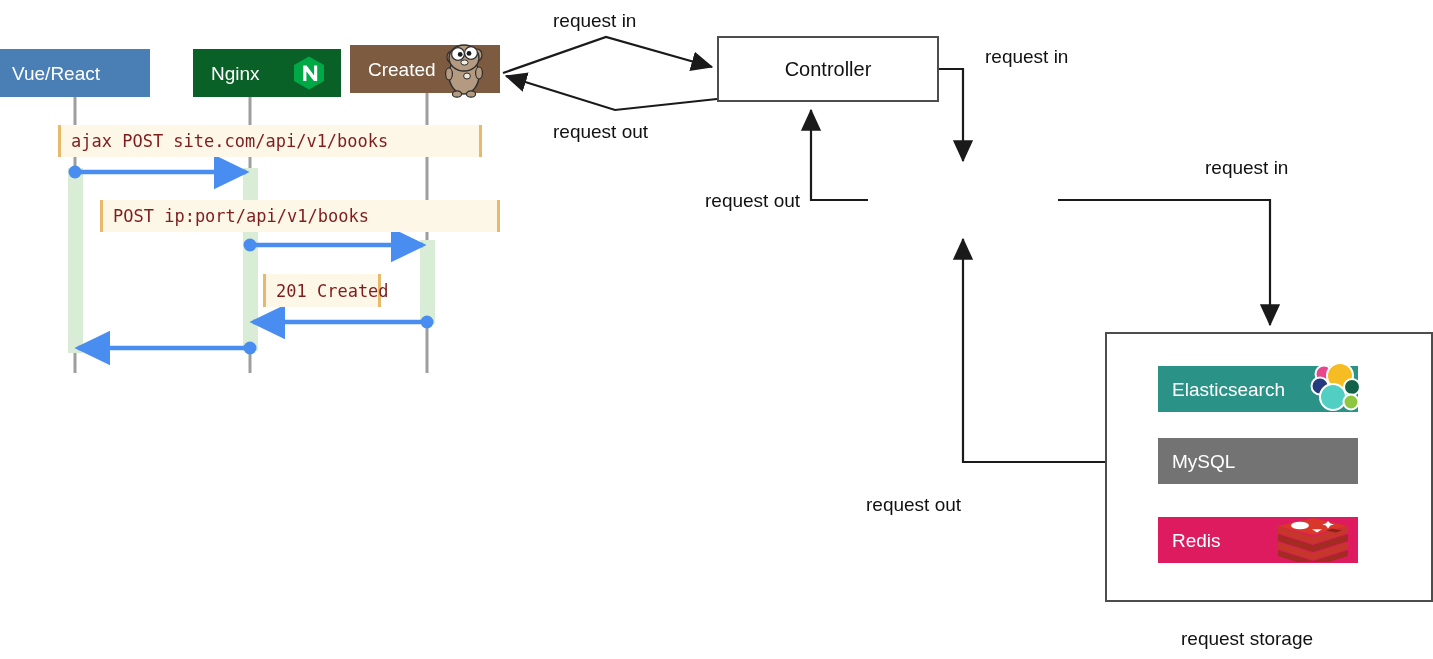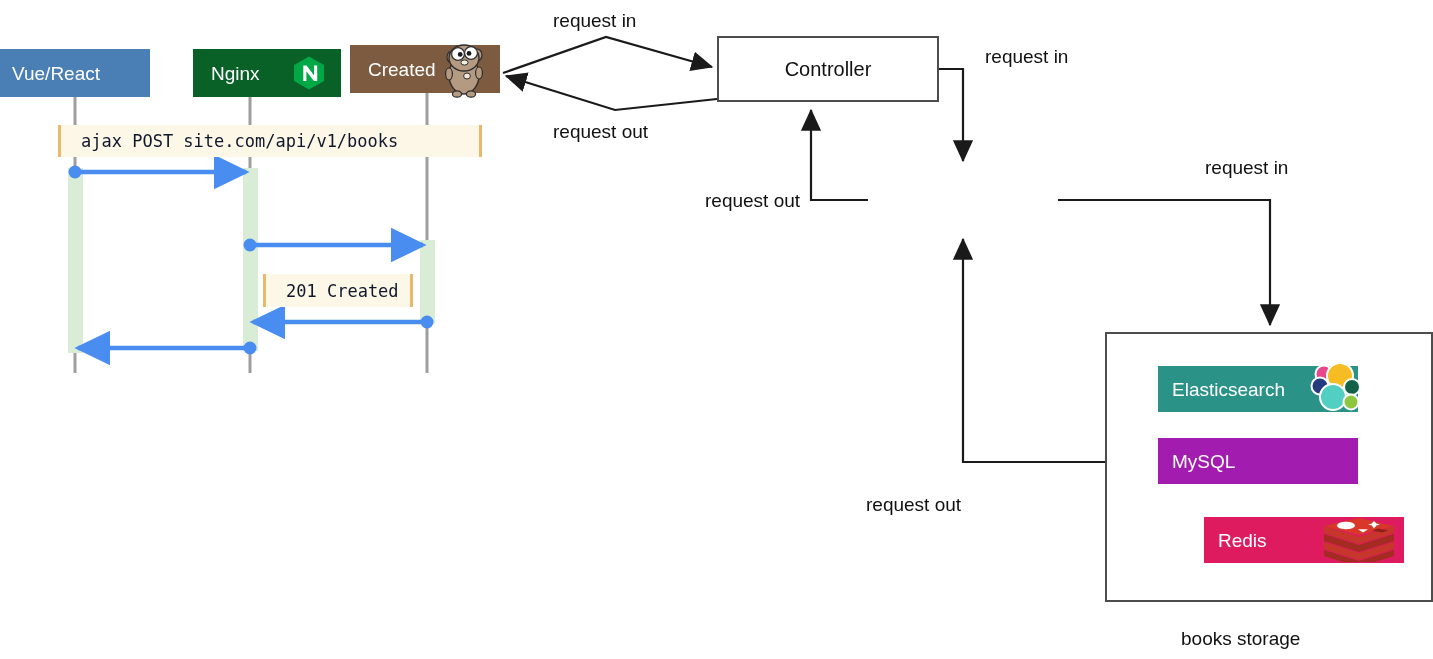--- a/index.html
+++ b/index.html
@@ -14,42 +14,42 @@
   .actor{height:48px;display:flex;align-items:center;}
   .actor .label{color:#fff;font-size:19px;line-height:1;white-space:nowrap;}
   .actor.vue{left:0;top:49px;width:150px;background:#4a7fb5;padding-left:12px;}
   .actor.nginx{left:193px;top:49px;width:148px;background:#096128;padding-left:18px;}
   .actor.golang{left:350px;top:45px;width:150px;background:#7d5b41;padding-left:18px;}
   .actor .logoslot{position:absolute;}
 
   
   .msgbox{position:absolute;background:#fdf7e8;border-left:3px solid #e8b96a;
           border-right:3px solid #e8b96a;display:flex;align-items:center;
-          font-family:"DejaVu Sans Mono",monospace;font-size:17px;color:#0f172a;
-          box-sizing:border-box;padding-left:20px;white-space:nowrap;}
+          font-family:"DejaVu Sans Mono",monospace;font-size:17px;color:#7f1d1d;
+          box-sizing:border-box;padding-left:10px;white-space:nowrap;}
   .msgbox.m1{left:58px;top:125px;width:424px;height:32px;}
   .msgbox.m2{left:100px;top:200px;width:400px;height:32px;}
-  .msgbox.m3{left:263px;top:274px;width:150px;height:33px;}
+  .msgbox.m3{left:263px;top:274px;width:118px;height:33px;}
 
   
   .fbox{position:absolute;background:#fff;border:2px solid #4d4d4d;
         display:flex;align-items:center;justify-content:center;
         font-size:20px;color:#111;box-sizing:border-box;}
   .fbox.controller{left:717px;top:36px;width:222px;height:66px;}
   .fbox.model{left:868px;top:168px;width:190px;height:64px;}
   .fbox.storage{left:1105px;top:332px;width:328px;height:270px;
                 display:block;background:#fff;}
 
   
   .chip{position:absolute;height:46px;display:flex;align-items:center;
         padding-left:14px;box-sizing:border-box;}
   .chip .clabel{color:#fff;font-size:19px;line-height:1;white-space:nowrap;}
   .chip.es{left:51px;top:32px;width:200px;background:#2b9287;}
-  .chip.mysql{left:51px;top:104px;width:200px;background:#a21caf;}
-  .chip.redis{left:51px;top:183px;width:200px;background:#dd1b5e;margin-left:46px;}
+  .chip.mysql{left:51px;top:104px;width:200px;background:#737373;}
+  .chip.redis{left:51px;top:183px;width:200px;background:#dd1b5e;}
 
   
   .elabel{position:absolute;font-size:19px;color:#111;white-space:nowrap;text-align:center;}
 
   .cap{position:absolute;font-size:19px;color:#111;white-space:nowrap;}
 </style>
 </head>
 <body>
 
 <div id="canvas">
@@ -146,20 +146,23 @@
         <ellipse cx="43" cy="31" rx="3.4" ry="6" fill="#b49a80" stroke="#2d2d2d" stroke-width="1.2"></ellipse>
 
         <ellipse cx="21" cy="52" rx="4.6" ry="3.2" fill="#b49a80" stroke="#2d2d2d" stroke-width="1.2"></ellipse>
         <ellipse cx="35" cy="52" rx="4.6" ry="3.2" fill="#b49a80" stroke="#2d2d2d" stroke-width="1.2"></ellipse>
       </svg>
     </span>
   </div>
 
   <div class="msgbox m1">
     <span>ajax POST site.com/api/v1/books</span>
+  </div>
+  <div class="msgbox m2">
+    <span>POST ip:port/api/v1/books</span>
   </div>
   <div class="msgbox m3">
     <span>201 Created</span>
   </div>
 
   <div class="fbox controller">
     <span>Controller</span>
   </div>
 
 
@@ -210,15 +213,15 @@
   <div class="elabel" style="left:553px;top:121px;">request out</div>
 
   <div class="elabel" style="left:985px;top:46px;">request in</div>
 
   <div class="elabel" style="left:705px;top:190px;">request out</div>
 
   <div class="elabel" style="left:1205px;top:157px;">request in</div>
 
   <div class="elabel" style="left:866px;top:494px;">request out</div>
 
-  <div class="cap" style="left:1181px;top:628px;">books storage</div>
+  <div class="cap" style="left:1181px;top:628px;">request storage</div>
 
 </div>
 
 </body></html>

